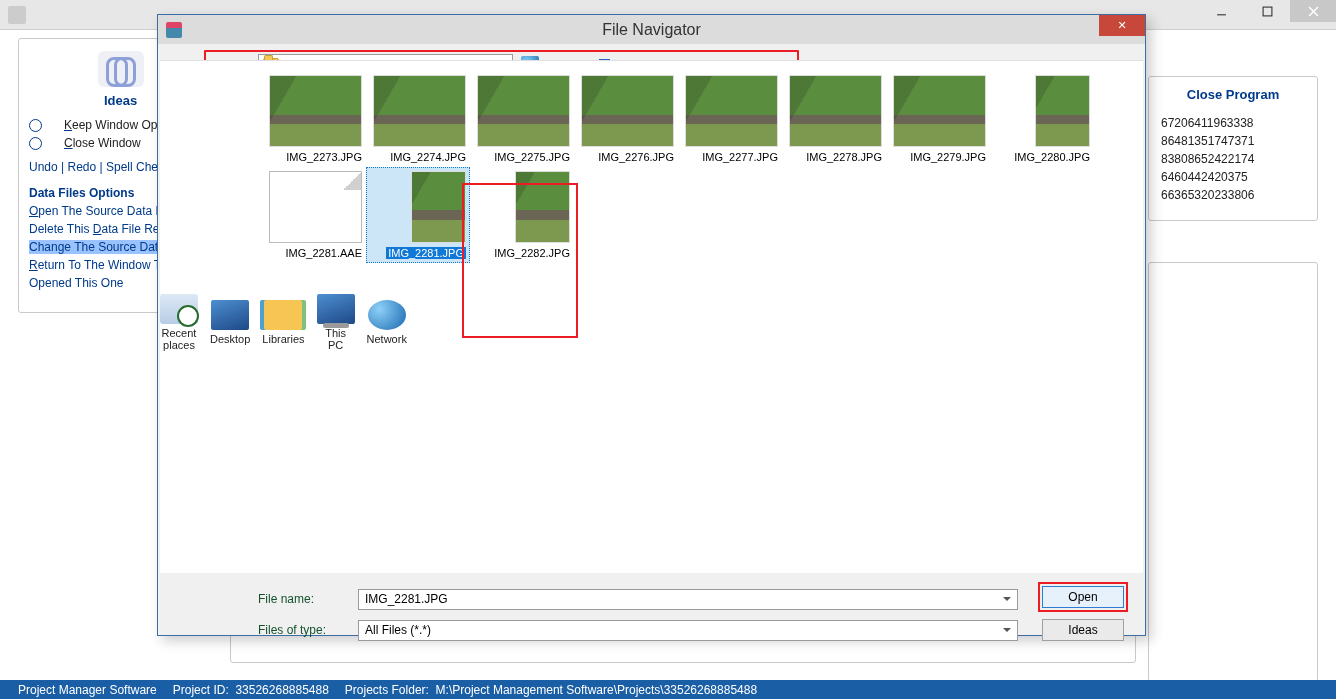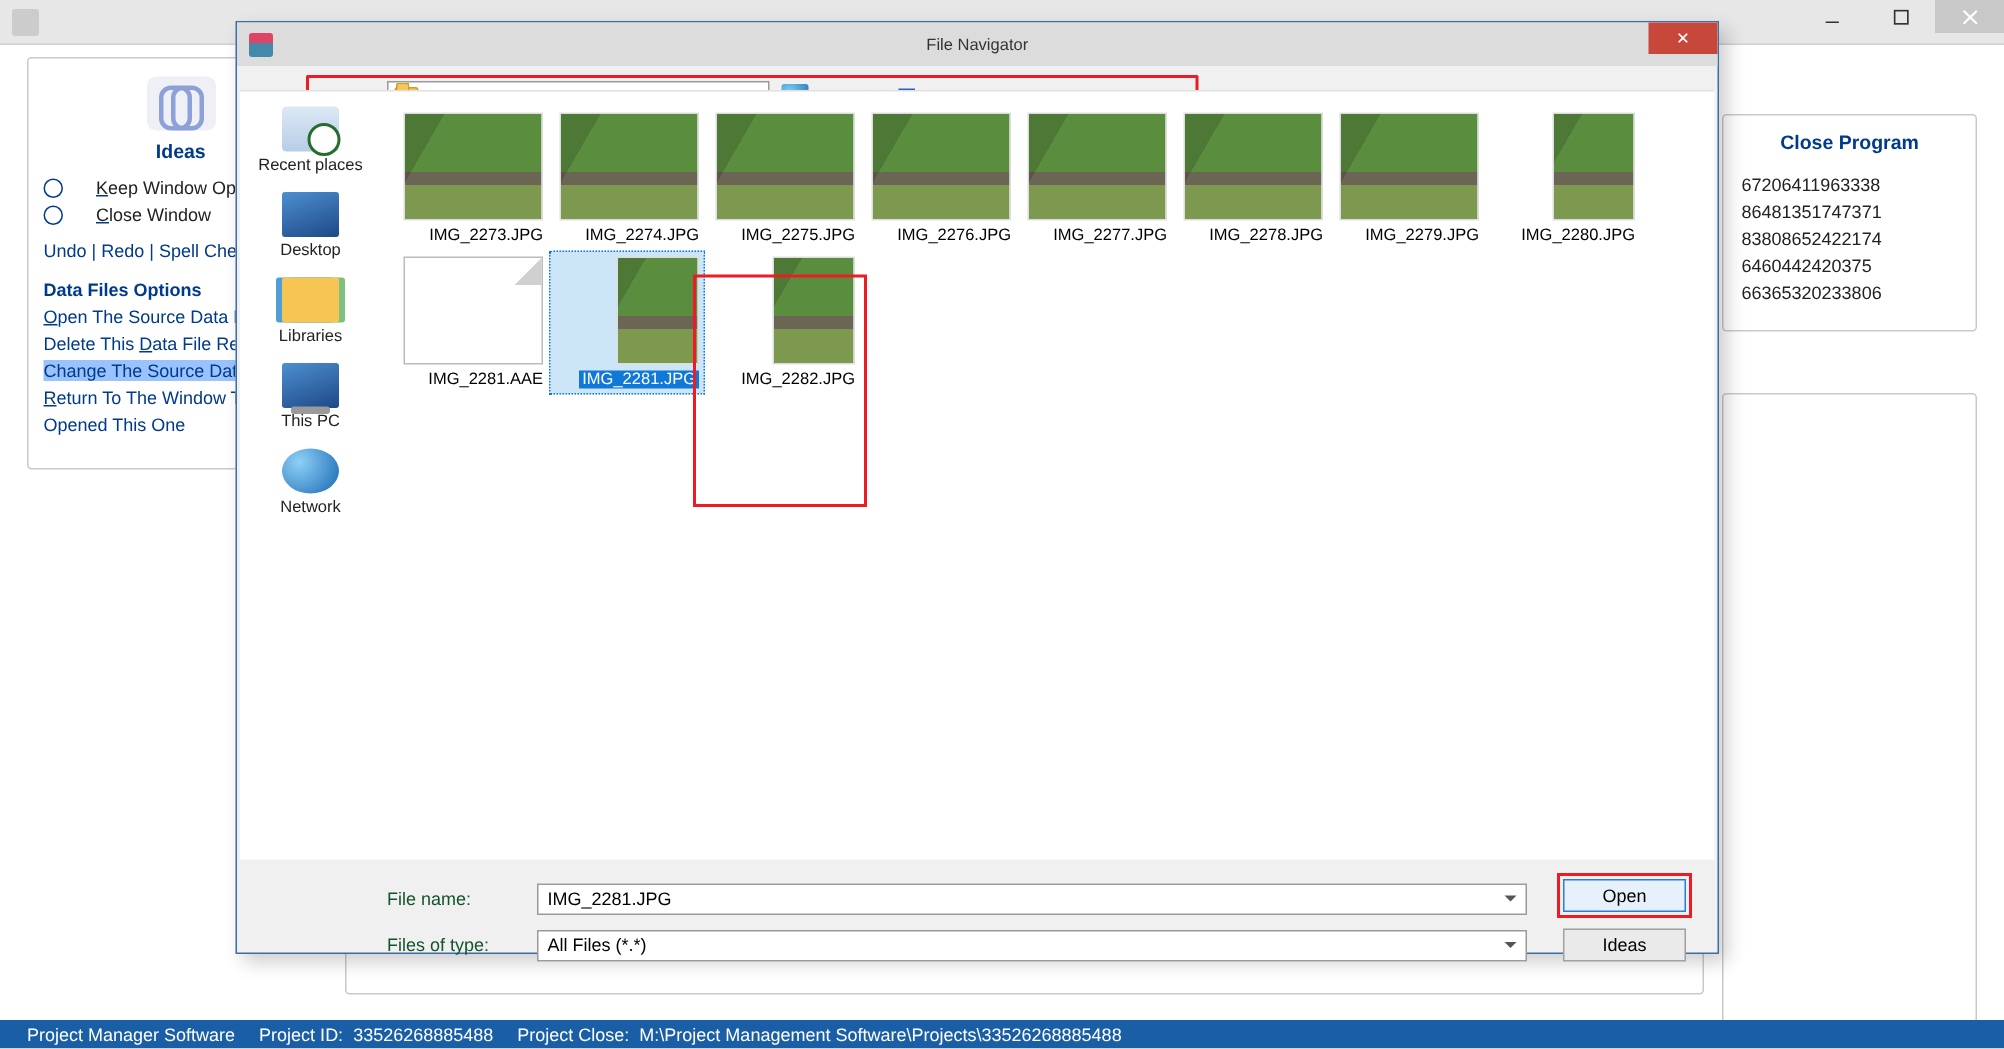--- a/index.html
+++ b/index.html
@@ -36,21 +36,21 @@
 
 .bg-content-box { position:absolute; top:46px; left:230px; right:200px; bottom:16px; border:1px solid #c9c9c9; border-radius:3px; }
 
 
 .status-bar { position:absolute; bottom:0; left:0; right:0; height:19px; background:#1a5ea6; color:#fff; display:flex; align-items:center; padding:0 18px; font-size:12px; gap:16px; }
 
 
 .dialog { position:absolute; left:157px; top:14px; width:989px; height:622px; background:#f0f0f0; border:1px solid #3a6ea5; box-shadow: 5px 5px 12px rgba(0,0,0,.2); }
 .dialog-titlebar { height:29px; background:#dcdcdc; display:flex; align-items:center; position:relative; }
 .java-icon { width:16px; height:16px; margin-left:8px; background:linear-gradient(#d46,#d46 40%,#48a 40%); border-radius:2px; }
-.dialog-title { position:absolute; left:0; right:0; text-align:center; color:#333; font-size:11px; }
+.dialog-title { position:absolute; left:0; right:0; text-align:center; color:#333; font-size:16px; }
 .dialog-close { position:absolute; right:0; top:0; width:46px; height:21px; background:#c8473b; color:#fff; display:flex; align-items:center; justify-content:center; }
 .dialog-close::before { content:"✕"; font-size:11px; }
 
 .dialog-toolbar { padding:10px 48px 8px 50px; display:flex; align-items:center; gap:8px; position:relative;}
 .toolbar-highlight { position:absolute; border:2px solid #ec1c24; left:46px; top:6px; width:595px; height:33px; border-radius:1px; pointer-events:none;}
 .tb-label { color:#333; font-size:12px; }
 .tb-combo { width:255px; height:21px; background:#fff; border:1px solid #9a9a9a; display:flex; align-items:center; gap:6px; padding:0 4px; position:relative; }
 .tb-folder-icon { width:16px; height:14px; background:#f5c756; border:1px solid #c9a030; border-radius:2px; position:relative;}
 .tb-folder-icon::before { content:""; position:absolute; left:0; top:-4px; width:7px; height:4px; background:#f5c756; border:1px solid #c9a030; border-bottom:none; border-radius:2px 2px 0 0;}
 .tb-combo-arrow { margin-left:auto; width:15px; height:100%; display:flex; align-items:center; justify-content:center; }
@@ -61,21 +61,21 @@
 .tb-icon.up::before { content:"↑"; color:#2a2; font-weight:bold; font-size:14px; }
 .tb-icon.newf::before { content:"📁"; font-size:14px; filter: hue-rotate(-20deg) saturate(1.4); }
 .tb-icon.view { display:flex; align-items:center; gap:1px; }
 .tb-icon.view .grid { width:12px; height:12px; border:1px solid #2a62c2; display:inline-block; position:relative;}
 .tb-icon.view .grid::before, .tb-icon.view .grid::after { content:""; position:absolute; background:#2a62c2; }
 .tb-icon.view .grid::before { left:5px; top:0; width:1px; height:100%; }
 .tb-icon.view .grid::after { top:5px; left:0; height:1px; width:100%; }
 .tb-icon.view .arr { display:inline-block; border:3px solid transparent; border-top-color:#333; margin-top:3px; }
 
 .dialog-main { position:absolute; top:45px; left:2px; right:2px; bottom:62px; background:#fff; border-top:1px solid #e0e0e0; display:flex; }
-.places { width:94px; padding-top:10px; display:flex; flex-direction:column; align-items:center; gap:12px; }
+.places { width:94px; padding-top:10px; display:flex; flex-direction:row; align-items:center; gap:12px; }
 .place { display:flex; flex-direction:column; align-items:center; gap:3px; }
 .place .pic { width:38px; height:30px; background:#c9d8ee; border-radius:3px; display:flex; align-items:center; justify-content:center; position:relative; }
 .place.recent .pic { background:linear-gradient(#dde8f5,#b7cde6); }
 .place.recent .pic::after { content:""; position:absolute; width:18px; height:18px; border:2px solid #276c2f; border-radius:50%; right:-1px; bottom:-3px; background:#fff; }
 .place.desktop .pic { background:linear-gradient(160deg,#4d8fd1,#1e4886); border-radius:2px; }
 .place.libraries .pic { background:#f6c553; border-radius:2px; box-shadow: -4px 0 #4f9fd4, 4px 0 #7fc07f; }
 .place.thispc .pic { background:linear-gradient(160deg,#4d8fd1,#1e4886); border-radius:2px; }
 .place.thispc .pic::after{ content:""; position:absolute; bottom:-4px; left:6px; right:6px; height:5px; background:#9a9a9a; border-radius:2px;}
 .place.network .pic { background:radial-gradient(circle at 30% 30%, #8ed0f8, #1868b0); border-radius:50%; }
 .place-label { font-size:11px; color:#222; text-align:center; }
@@ -166,21 +166,21 @@
           <div>6460442420375</div>
           <div>66365320233806</div>
         </div>
     </div>
     <div class="bg-right-box2"></div>
   </div>
 
   <div class="status-bar">
     <span>Project Manager Software</span>
     <span><span>Project ID:</span>&nbsp;&nbsp;<span>33526268885488</span></span>
-    <span><span>Project Close:</span>&nbsp;&nbsp;<span>M:\Project Management Software\Projects\33526268885488</span></span>
+    <span><span>Projects Folder:</span>&nbsp;&nbsp;<span>M:\Project Management Software\Projects\33526268885488</span></span>
   </div>
 </div>
 
 <div class="dialog">
   <div class="dialog-titlebar">
     <div class="java-icon"></div>
     <div class="dialog-title">File Navigator</div>
     <div class="dialog-close"></div>
   </div>
 

